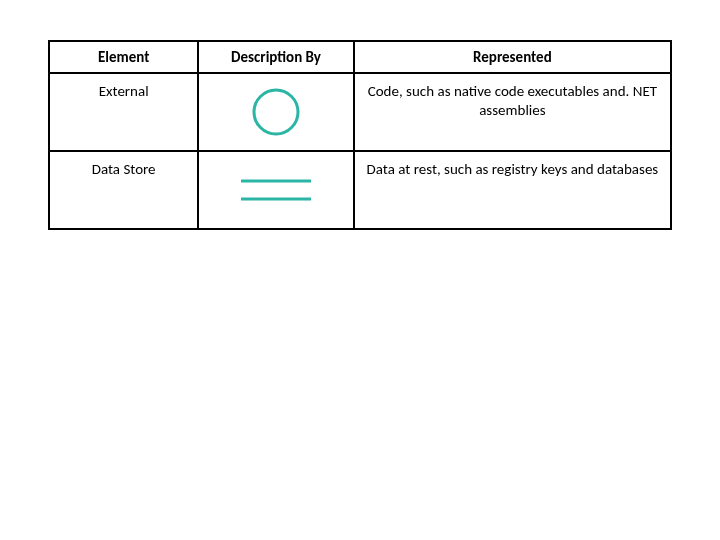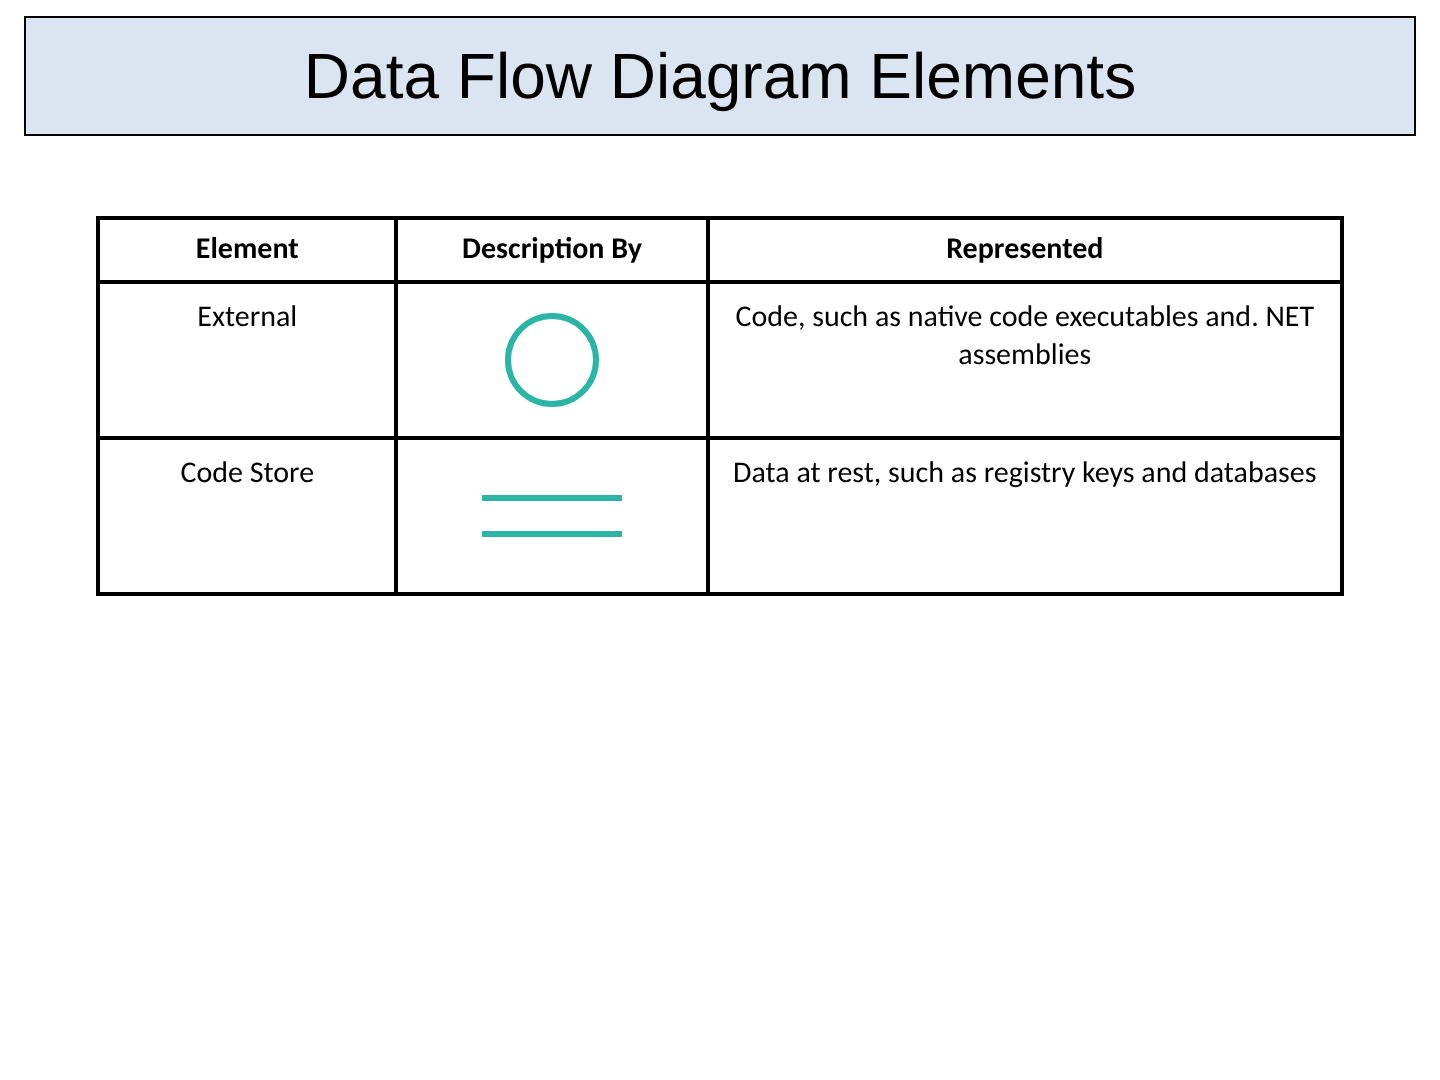--- a/index.html
+++ b/index.html
@@ -52,23 +52,20 @@
   }
   td.label { font-weight: 400; }
   td.desc { font-weight: 400; line-height: 1.25; }
   svg { display: block; margin: 0 auto; }
   .sym-stroke { stroke: #2bb5a5; stroke-width: 3; fill: none; }
 </style>
 </head>
 <body>
 
 <div class="slide">
-  <div class="title-bar">
-    <h1>Data Flow Diagram Elements</h1>
-  </div>
 
   <div class="table-wrap">
     <table>
       <colgroup>
         <col class="c1">
           <col class="c2">
           <col class="c3">
       </colgroup>
       <thead>
         <tr>
@@ -81,21 +78,21 @@
         <tr>
           <td class="label">External</td>
           <td class="sym">
             <svg width="60" height="60">
               <circle cx="30" cy="30" r="22" class="sym-stroke"></circle>
             </svg>
           </td>
           <td class="desc">Code, such as native code executables and. NET assemblies</td>
         </tr>
         <tr>
-          <td class="label">Code Store</td>
+          <td class="label">Data Store</td>
           <td class="sym">
             <svg width="90" height="46">
               <line x1="10" y1="14" x2="80" y2="14" class="sym-stroke"></line>
               <line x1="10" y1="32" x2="80" y2="32" class="sym-stroke"></line>
             </svg>
           </td>
           <td class="desc">Data at rest, such as registry keys and databases</td>
         </tr>
       </tbody>
     </table>

